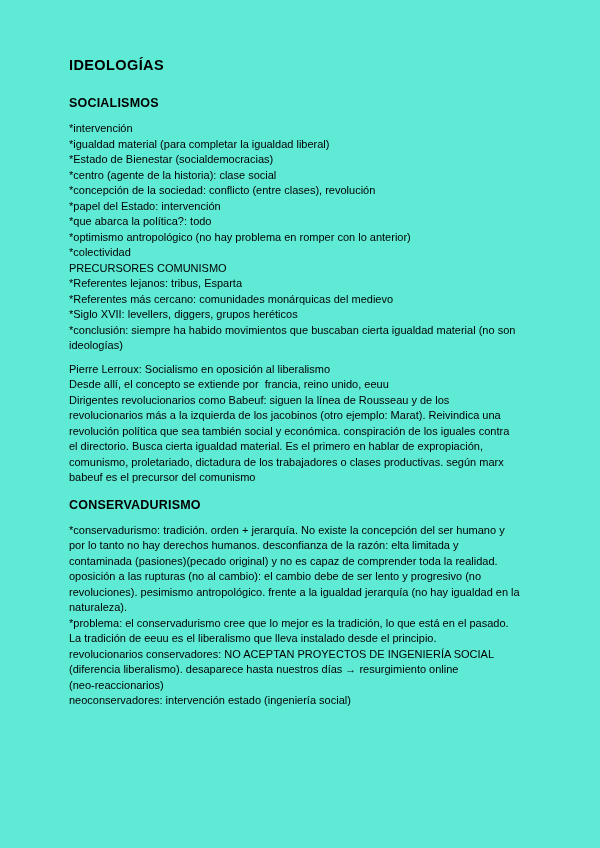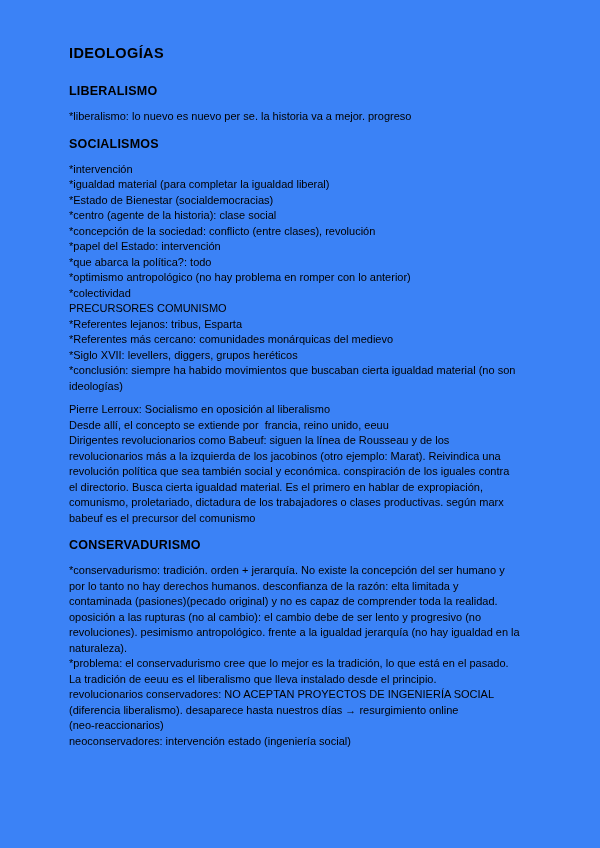--- a/index.html
+++ b/index.html
@@ -4,23 +4,23 @@
 <style>
   html, body {
     margin: 0;
     padding: 0;
     background: #ffffff;
   }
   .page {
     position: relative;
     width: 600px;
     height: 848px;
-    background: #3b82f6;
+    background: #5eead4;
     box-sizing: border-box;
-    padding: 44px 58px 0 69px;
+    padding: 56px 58px 0 69px;
     font-family: "Liberation Sans", sans-serif;
     color: #000000;
     overflow: hidden;
   }
   .doc-title {
     font-size: 14.5px;
     line-height: 18px;
     font-weight: bold;
     letter-spacing: 0.4px;
     margin: 0 0 22px 0;
@@ -42,24 +42,20 @@
     margin: 0 0 8px 0;
   }
 </style>
 </head>
 <body>
 
 <div class="page">
 
   <h1 class="doc-title">IDEOLOGÍAS</h1>
 
-  <section>
-    <h2 class="section-heading first">LIBERALISMO</h2>
-    <p class="lines">*liberalismo: lo nuevo es nuevo per se. la historia va a mejor. progreso</p>
-  </section>
 
   <section>
     <h2 class="section-heading">SOCIALISMOS</h2>
     <p class="lines">*intervención
 *igualdad material (para completar la igualdad liberal)
 *Estado de Bienestar (socialdemocracias)
 *centro (agente de la historia): clase social
 *concepción de la sociedad: conflicto (entre clases), revolución
 *papel del Estado: intervención
 *que abarca la política?: todo

